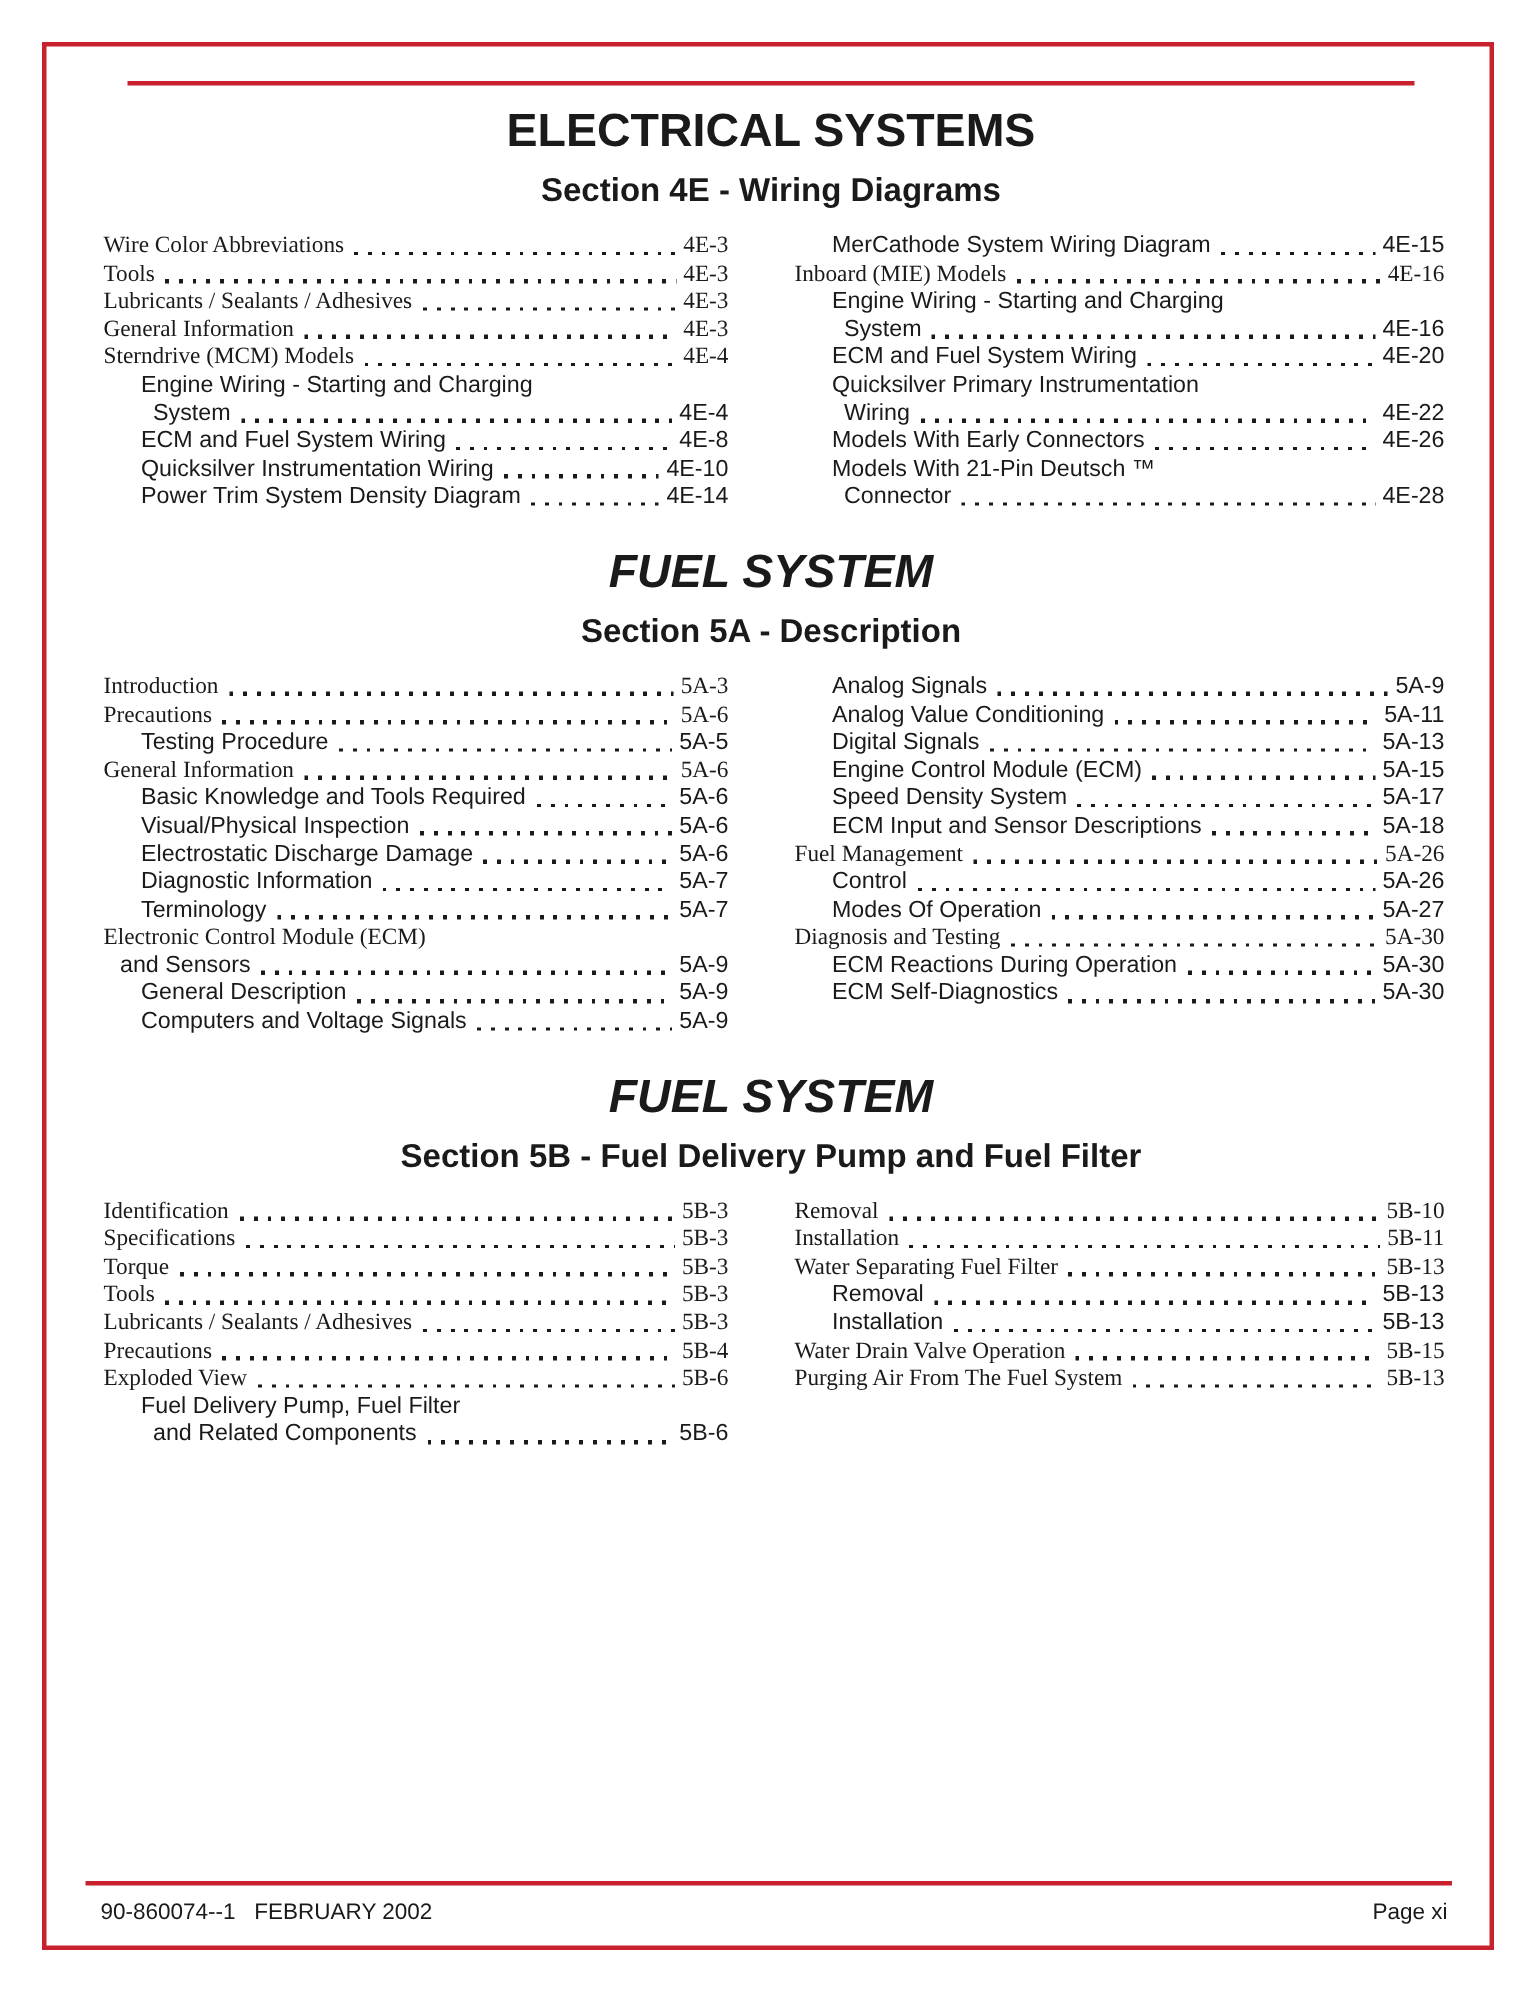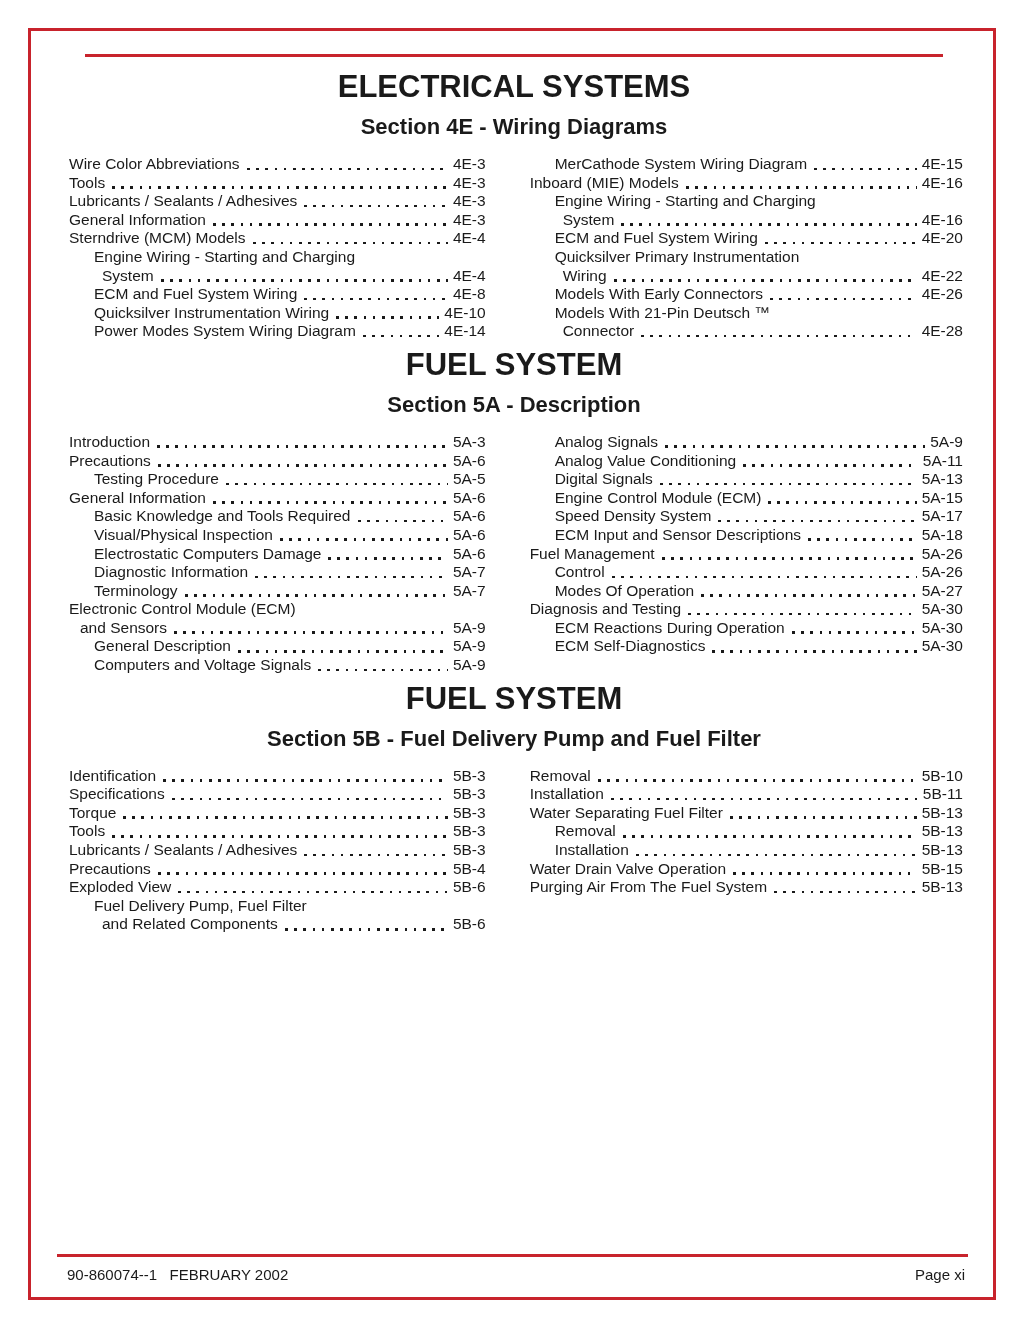--- a/index.html
+++ b/index.html
@@ -28,21 +28,21 @@
     background: var(--accent);
     margin: 0 22px;
   }
   .sec-title {
     text-align: center;
     font-weight: bold;
     font-size: 31px;
     line-height: 36px;
     margin: 12px 0 0 0;
   }
-  .section + .section .sec-title { margin-top: 6px; }
+  .section + .section .sec-title { margin-top: 22px; font-style: italic; }
   .sec-sub {
     text-align: center;
     font-weight: bold;
     font-size: 22px;
     line-height: 26px;
     margin: 9px 0 0 0;
   }
   .toc {
     display: grid;
     grid-template-columns: 1fr 1.04fr;
@@ -51,21 +51,21 @@
     padding: 0 2px 0 6px;
     font-size: 15.5px;
   }
   .toc-col { min-width: 0; }
   .toc-row {
     display: flex;
     align-items: baseline;
     line-height: 18.6px;
     height: 18.6px;
   }
-  .ind-0 { padding-left: 0; }
+  .ind-0 { padding-left: 0; font-family: Liberation Serif, serif; }
   .ind-1 { padding-left: 11px; }
   .ind-2 { padding-left: 25px; }
   .ind-3 { padding-left: 33px; justify-content: flex-end; }
   .toc-text { white-space: nowrap; }
   .toc-leader {
     flex: 1;
     min-width: 8px;
     height: 2.6px;
     align-self: flex-end;
     margin: 0 5px 3.5px 7px;
@@ -139,21 +139,21 @@
               <span class="toc-text">ECM and Fuel System Wiring</span>
               <span class="toc-leader"></span>
               <span class="toc-page">4E-8</span>
             </div>
             <div class="toc-row ind-2">
               <span class="toc-text">Quicksilver Instrumentation Wiring</span>
               <span class="toc-leader"></span>
               <span class="toc-page">4E-10</span>
             </div>
             <div class="toc-row ind-2">
-              <span class="toc-text">Power Modes System Wiring Diagram</span>
+              <span class="toc-text">Power Trim System Density Diagram</span>
               <span class="toc-leader"></span>
               <span class="toc-page">4E-14</span>
             </div>
           </div>
         <div class="toc-col">
             <div class="toc-row ind-2">
               <span class="toc-text">MerCathode System Wiring Diagram</span>
               <span class="toc-leader"></span>
               <span class="toc-page">4E-15</span>
             </div>
@@ -229,21 +229,21 @@
               <span class="toc-text">Basic Knowledge and Tools Required</span>
               <span class="toc-leader"></span>
               <span class="toc-page">5A-6</span>
             </div>
             <div class="toc-row ind-2">
               <span class="toc-text">Visual/Physical Inspection</span>
               <span class="toc-leader"></span>
               <span class="toc-page">5A-6</span>
             </div>
             <div class="toc-row ind-2">
-              <span class="toc-text">Electrostatic Computers Damage</span>
+              <span class="toc-text">Electrostatic Discharge Damage</span>
               <span class="toc-leader"></span>
               <span class="toc-page">5A-6</span>
             </div>
             <div class="toc-row ind-2">
               <span class="toc-text">Diagnostic Information</span>
               <span class="toc-leader"></span>
               <span class="toc-page">5A-7</span>
             </div>
             <div class="toc-row ind-2">
               <span class="toc-text">Terminology</span>

